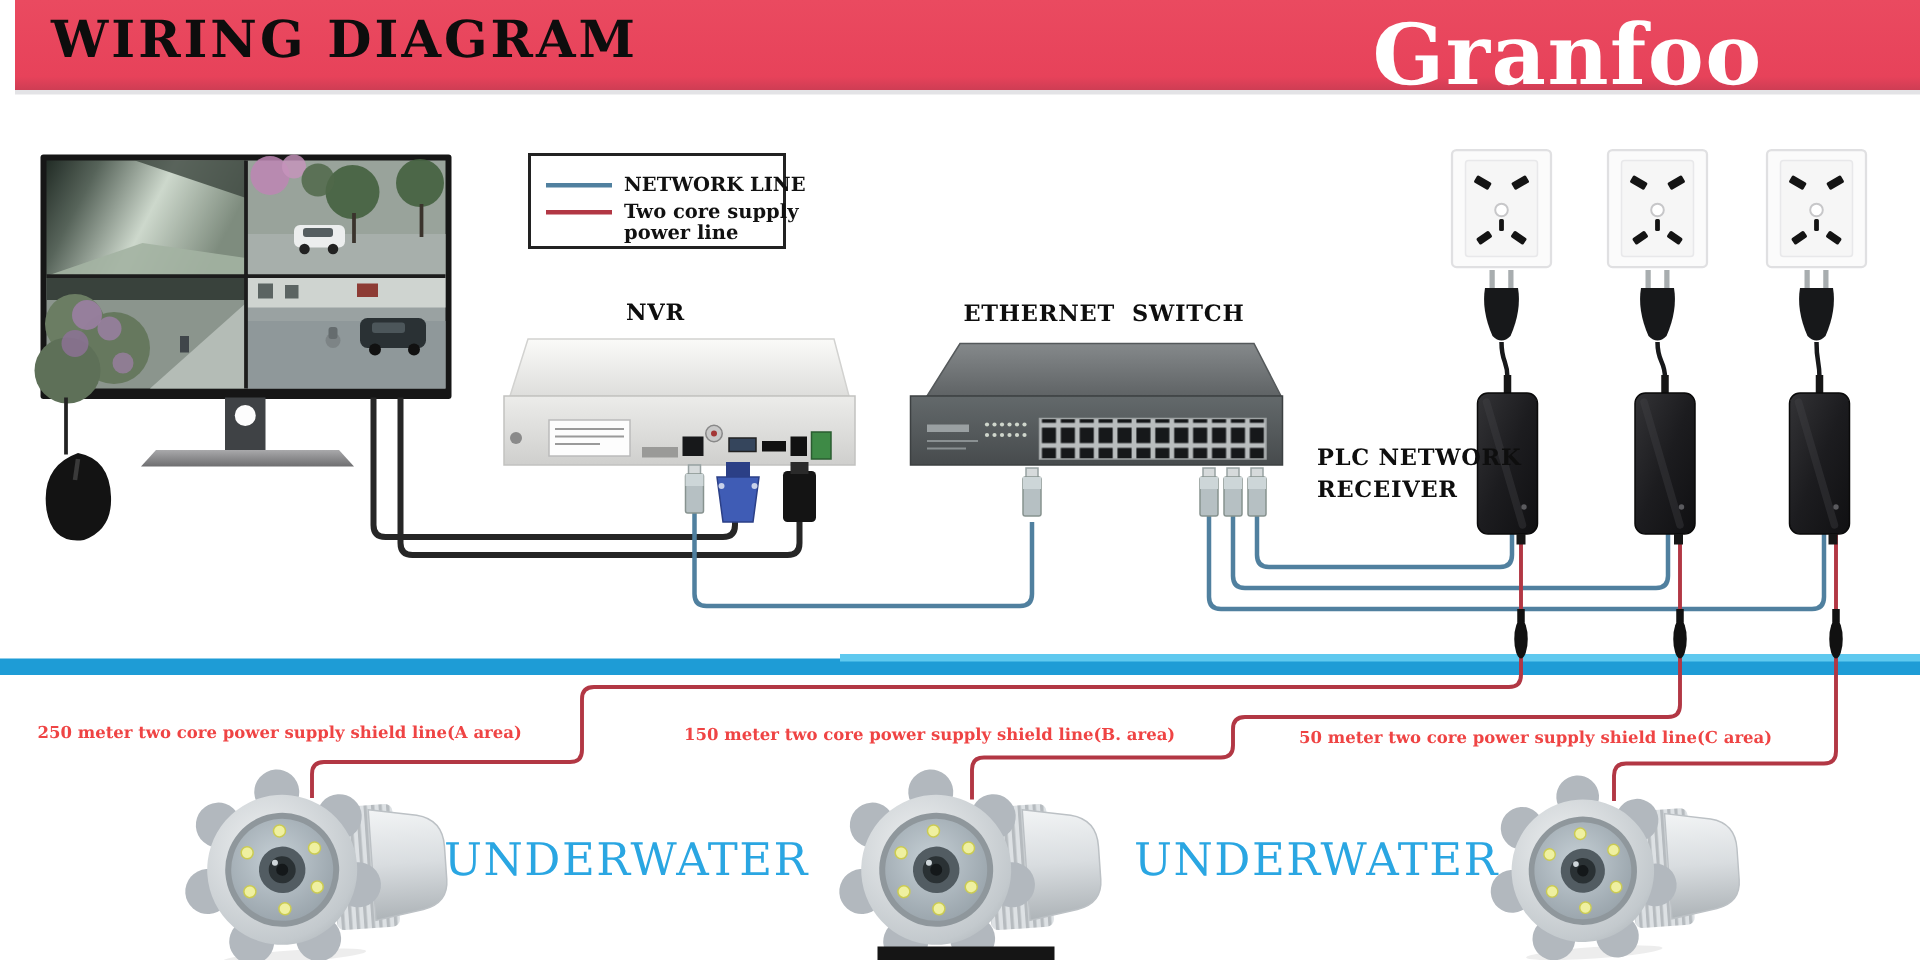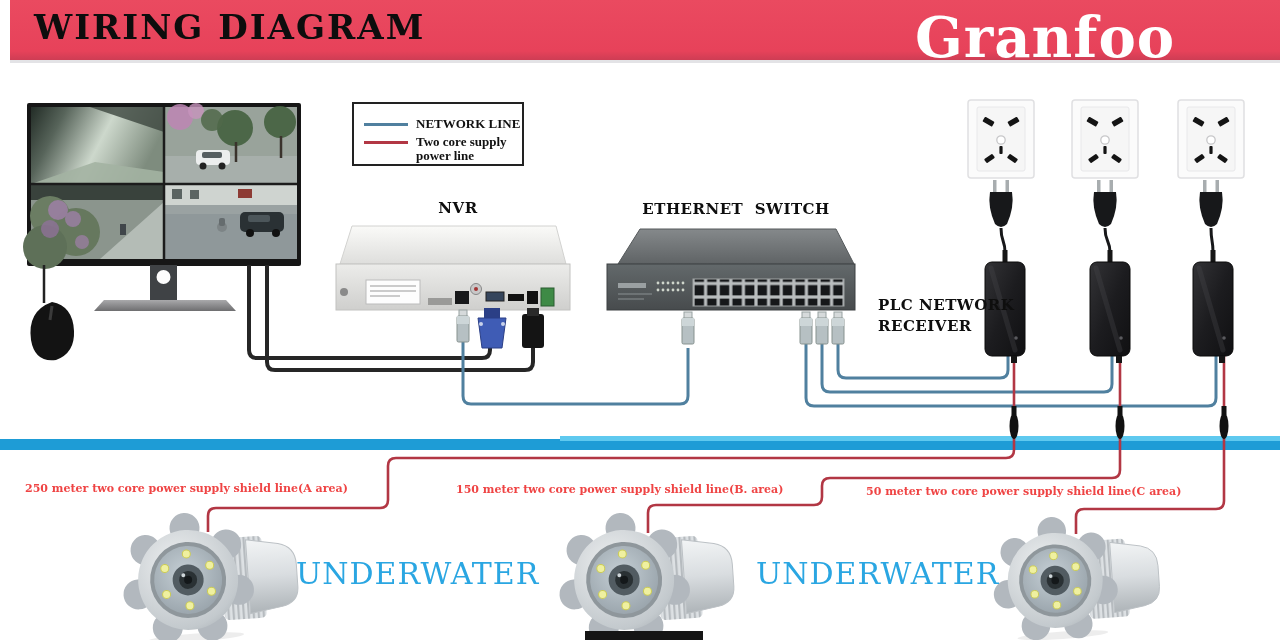--- a/index.html
+++ b/index.html
@@ -8,26 +8,26 @@
   #diagram-svg{position:absolute;left:0;top:0;width:1280px;height:640px;}
   .abs{position:absolute;}
   
   .header{left:10px;top:0;width:1280px;height:60px;
           background:linear-gradient(#ea4a60,#e7425a 85%,#ce3d54);
           border-bottom:3px solid #e3e3e6;}
   .title{left:24px;top:7px;font-size:34px;font-weight:bold;color:#0d0d0d;letter-spacing:2px;}
   .brand{left:905px;top:4px;font-size:56px;font-weight:bold;color:#ffffff;letter-spacing:1px;}
   
   .legend{left:352px;top:102px;width:168px;height:60px;border:2px solid #222;background:#fff;}
-  .legend-row{position:absolute;left:10px;display:flex;align-items:center;font-family:Liberation Serif, serif;}
+  .legend-row{position:absolute;left:10px;display:flex;align-items:center;}
   .legend-swatch{width:44px;height:3px;margin-right:8px;flex:0 0 44px;}
   .legend-text{font-size:13px;font-weight:bold;color:#111;white-space:nowrap;}
   
   .dev-label{font-size:15px;font-weight:bold;color:#0e0e0e;text-align:center;letter-spacing:.5px;}
-  .lbl-nvr{left:408px;top:199px;width:100px;}
+  .lbl-nvr{left:387px;top:199px;width:100px;}
   .lbl-switch{left:636px;top:200px;width:200px;white-space:pre;}
   .lbl-plc{left:878px;top:295px;width:140px;text-align:left;font-size:15px;line-height:21px;}
   
   .area-label{font-size:11px;font-weight:bold;color:#ef4444;white-space:nowrap;}
   .area-a{left:25px;top:482px;}
   .area-b{left:456px;top:483px;text-align:right;}
   .area-c{left:866px;top:485px;}
   
   .uw-label{font-size:30px;font-weight:normal;color:#2aa6e2;letter-spacing:1px;white-space:nowrap;}
   .uw-1{left:296px;top:556px;}

